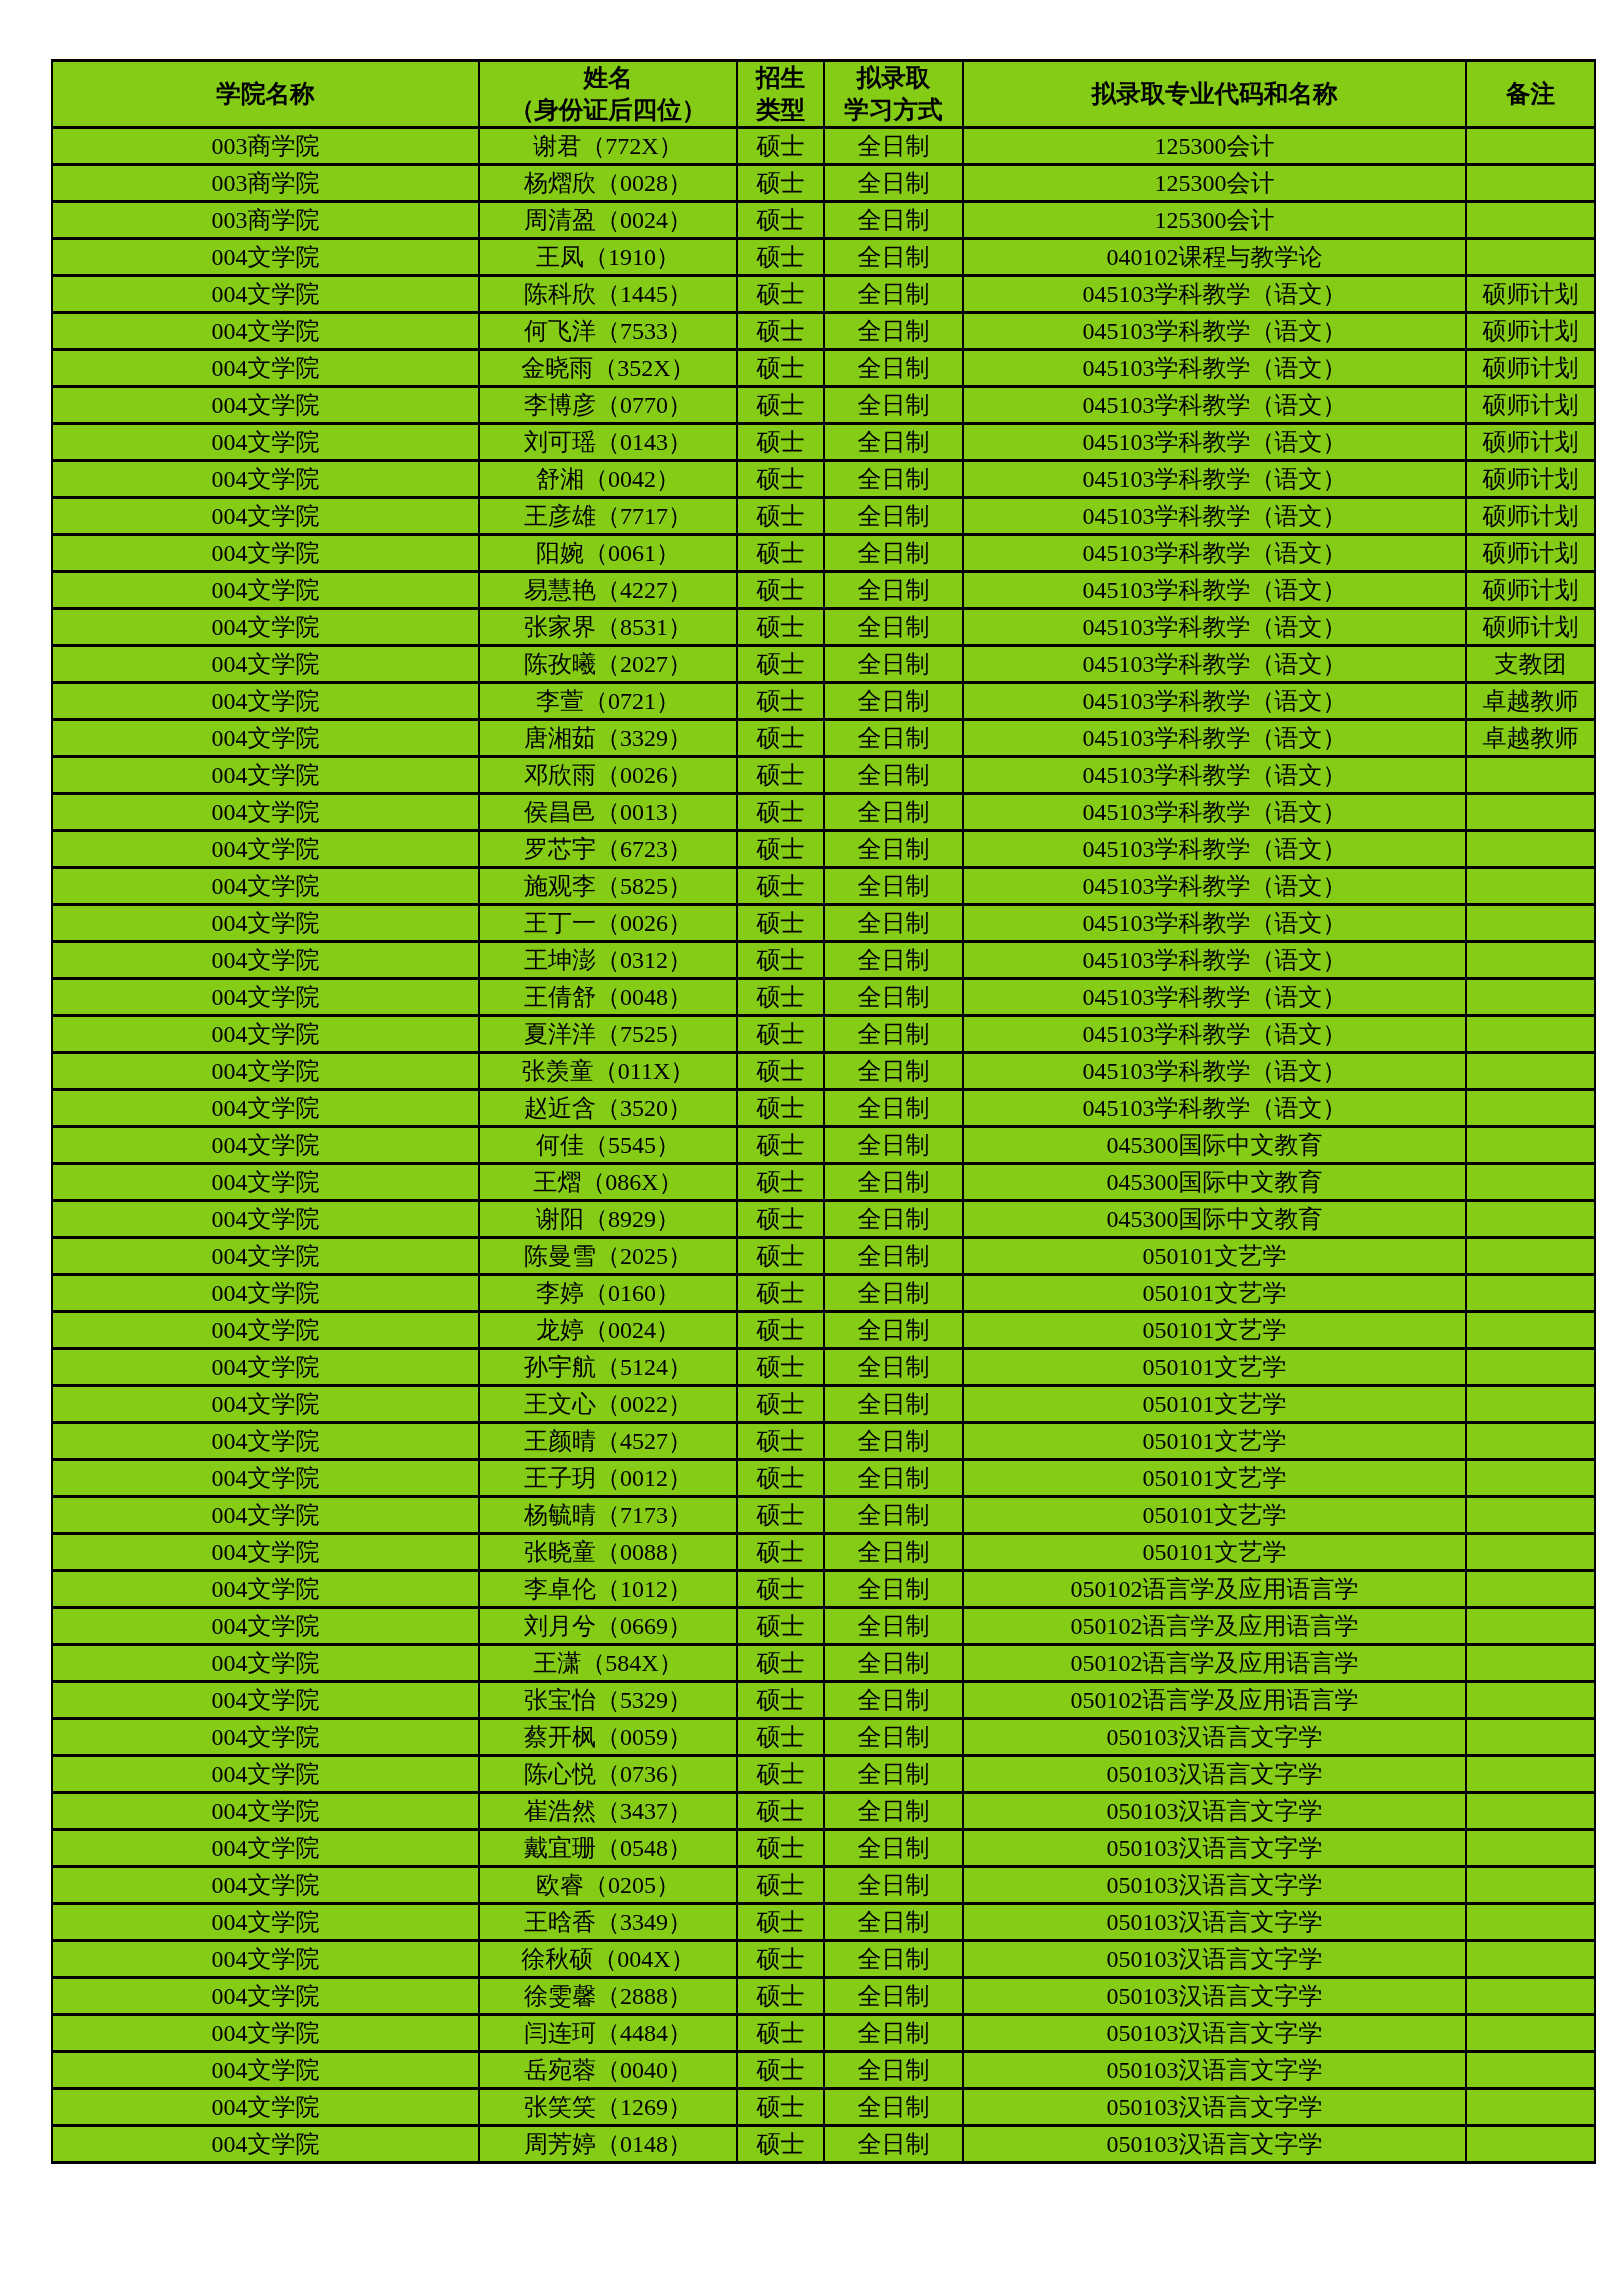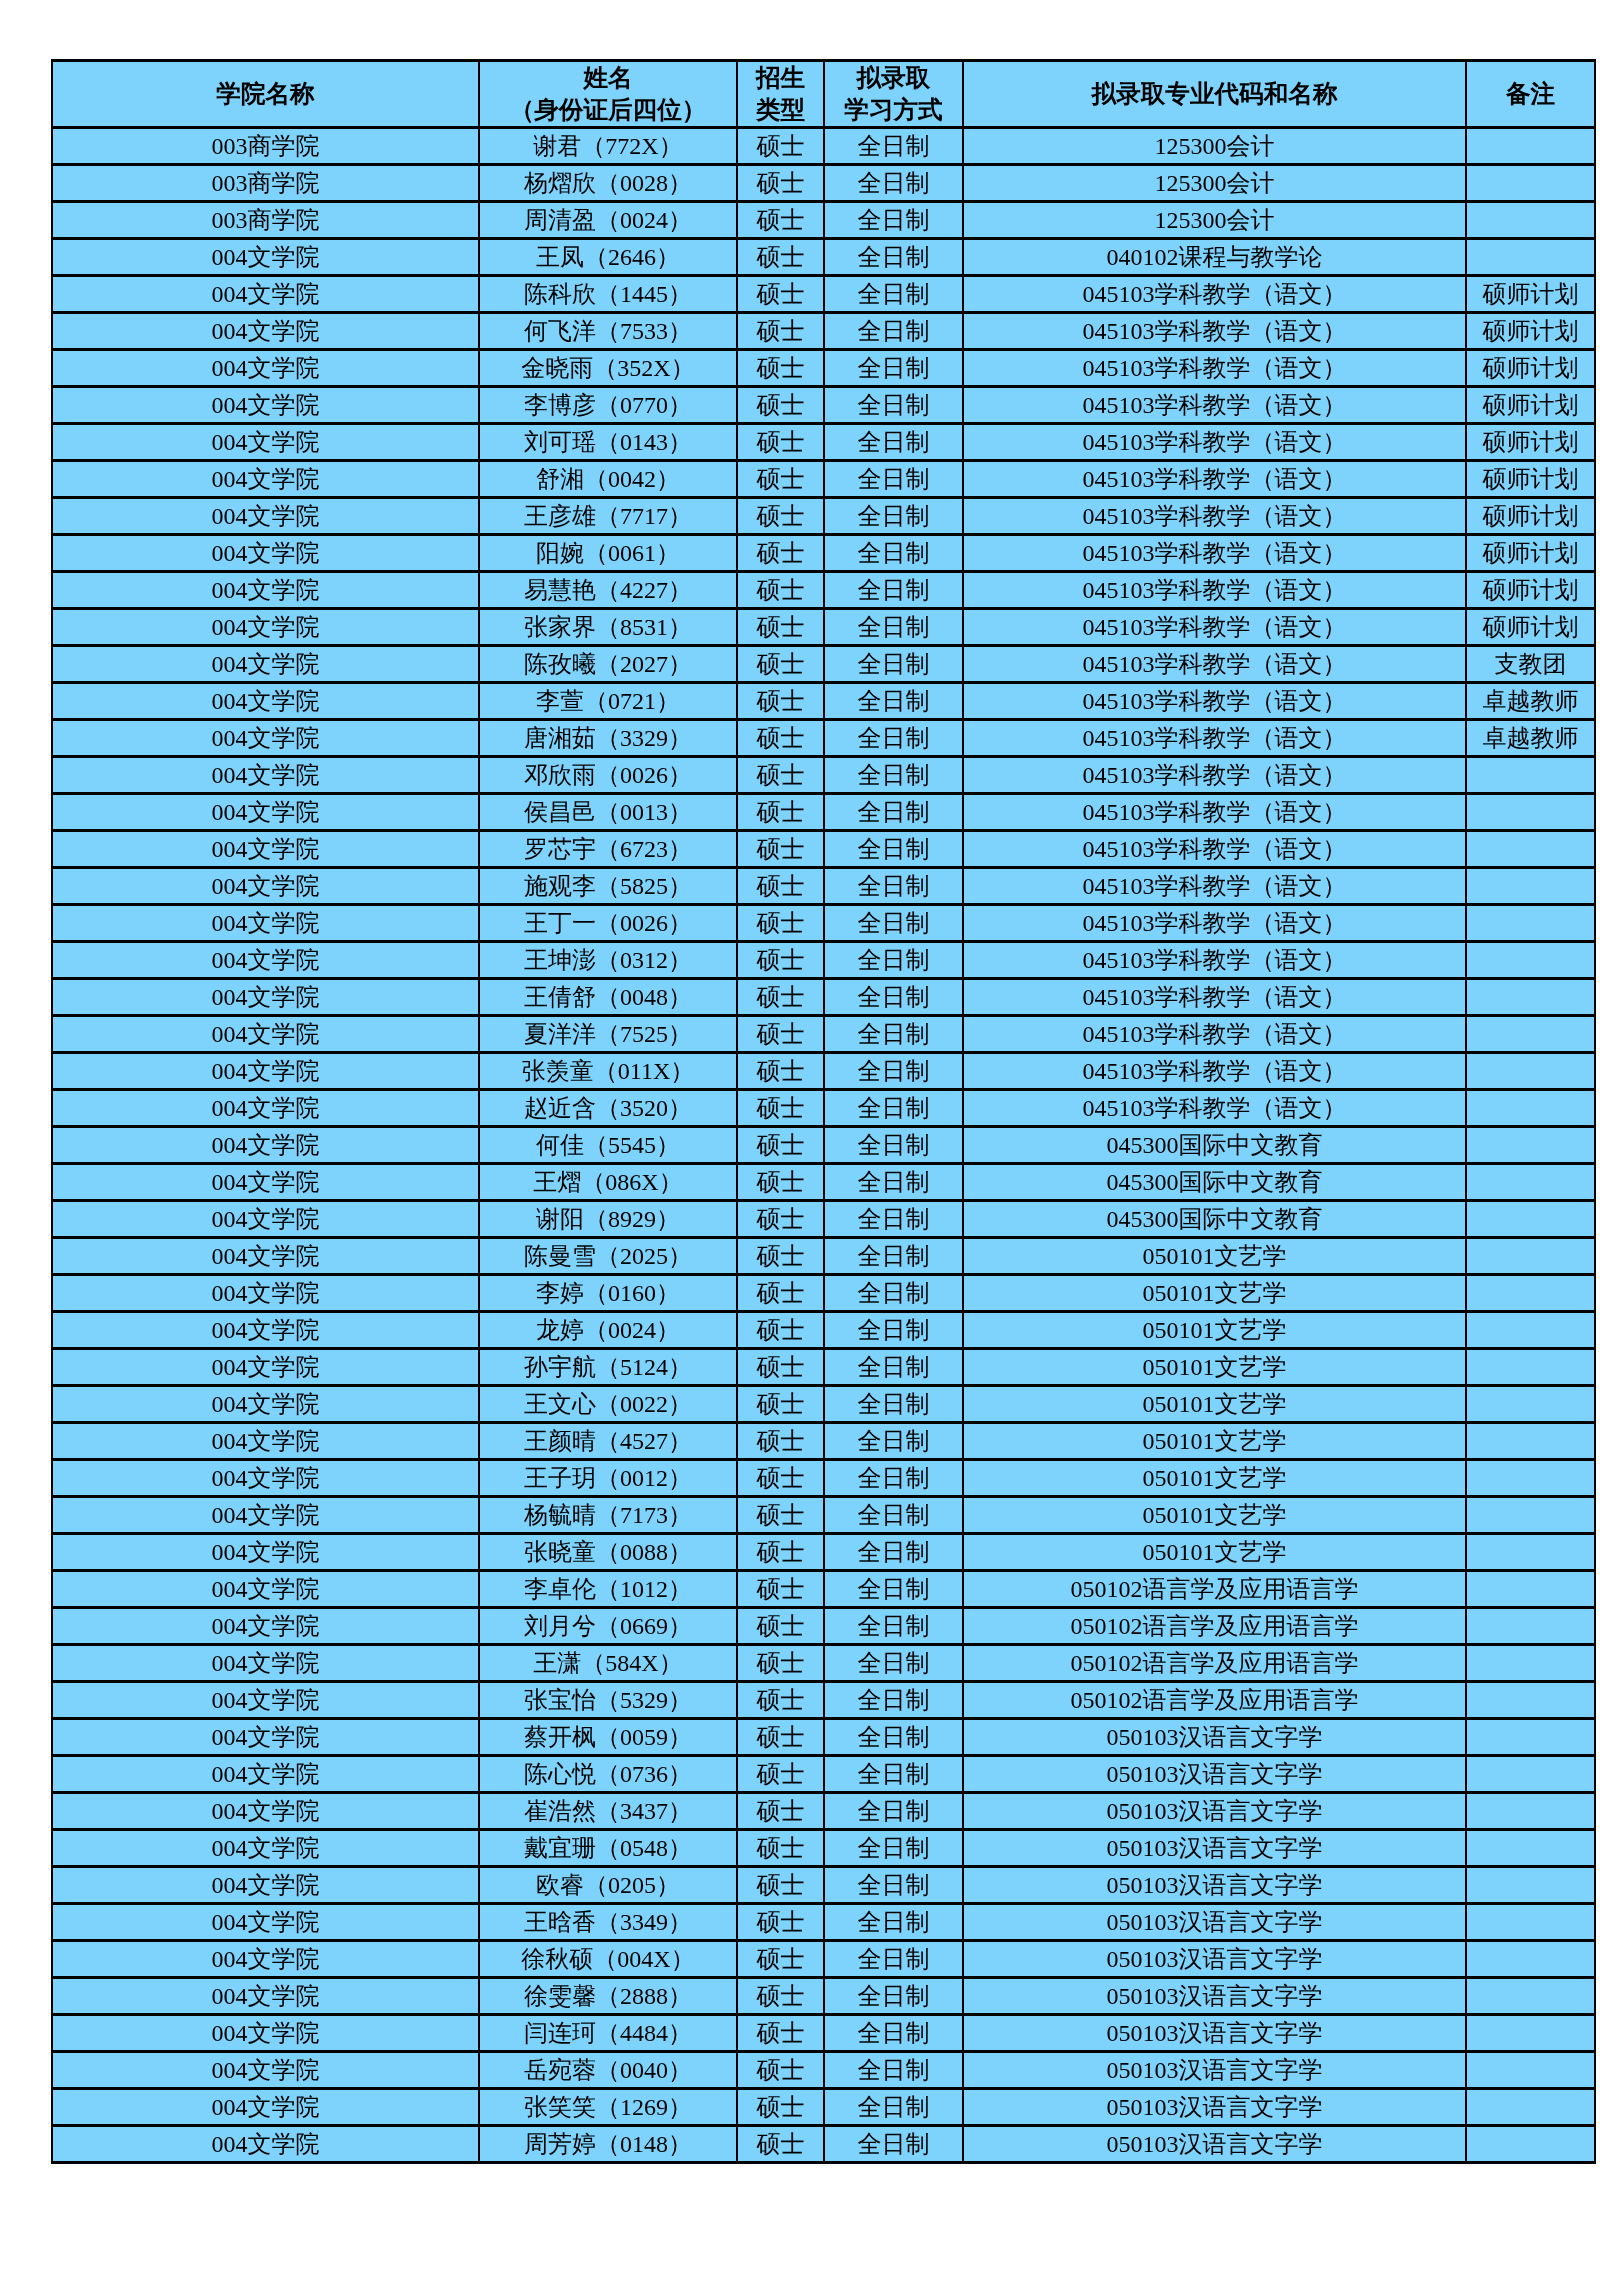--- a/index.html
+++ b/index.html
@@ -16,21 +16,21 @@
   }
   .doc {
     position: absolute;
     left: 51px;
     top: 59px;
   }
   table.admission {
     border-collapse: collapse;
     table-layout: fixed;
     width: 1543px;
-    background: #7dd3fc;
+    background: #84cc16;
   }
   table.admission th,
   table.admission td {
     border-left: 2.4px solid #000;
     border-right: 2.4px solid #000;
     border-top: 3.2px solid #000;
     border-bottom: 3.2px solid #000;
     text-align: center;
     vertical-align: middle;
     padding: 0 1.6px;
@@ -102,21 +102,21 @@
         <tr>
     <td>003商学院</td>
     <td>周清盈（0024）</td>
     <td>硕士</td>
     <td>全日制</td>
     <td>125300会计</td>
     <td></td>
   </tr>
         <tr>
     <td>004文学院</td>
-    <td>王凤（2646）</td>
+    <td>王凤（1910）</td>
     <td>硕士</td>
     <td>全日制</td>
     <td>040102课程与教学论</td>
     <td></td>
   </tr>
         <tr>
     <td>004文学院</td>
     <td>陈科欣（1445）</td>
     <td>硕士</td>
     <td>全日制</td>

